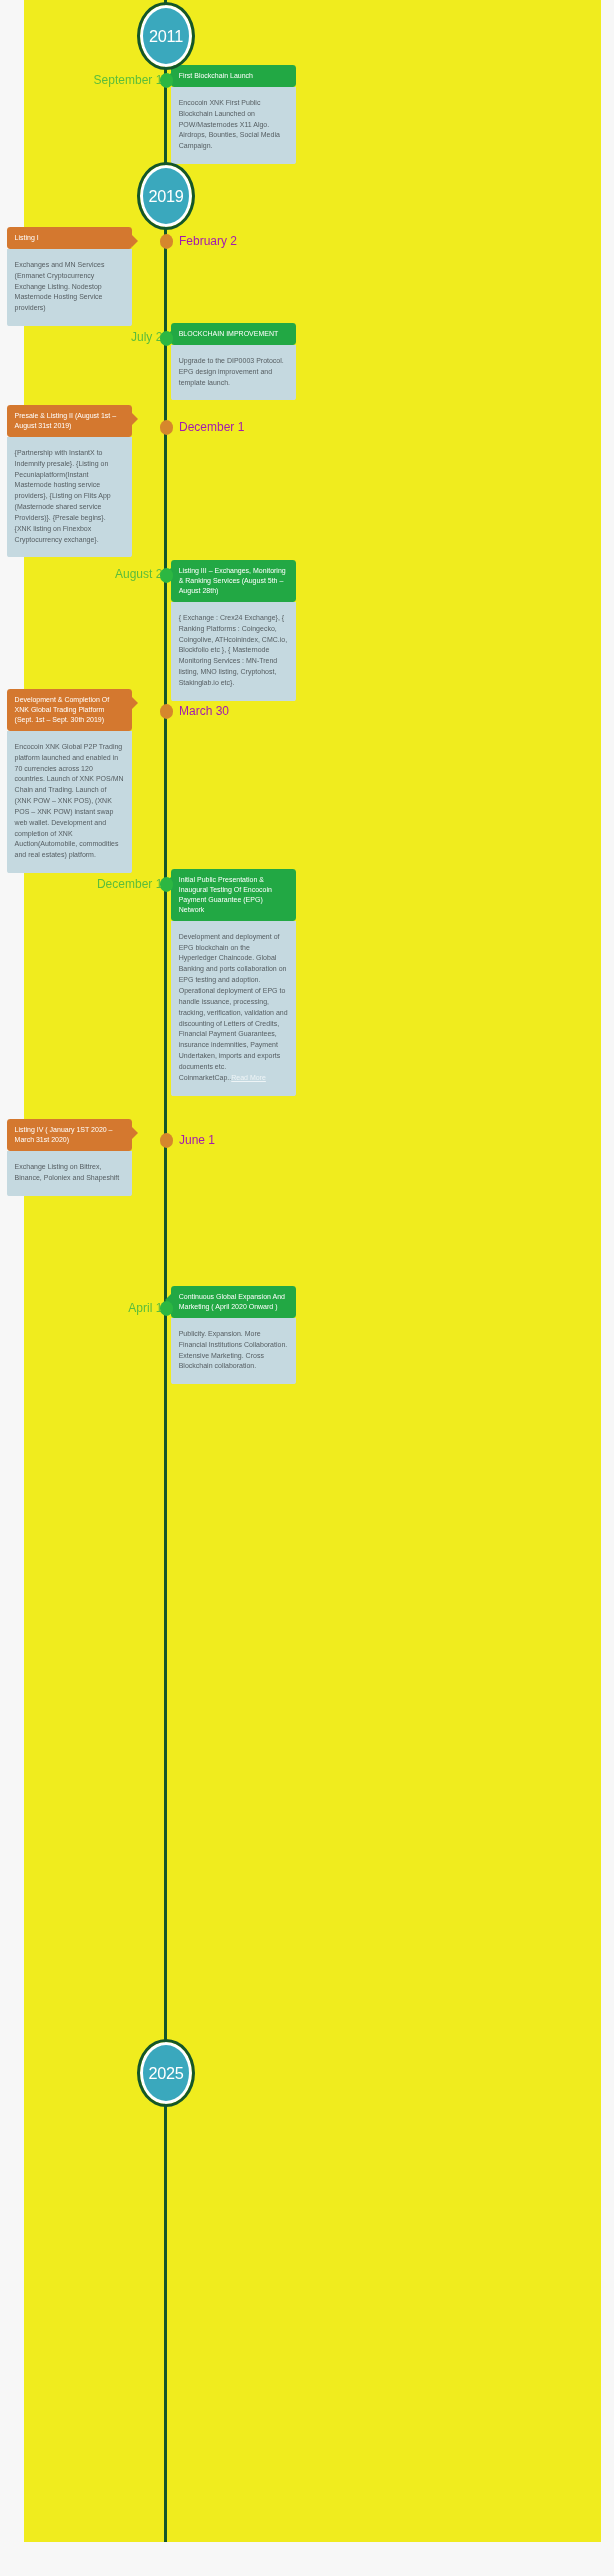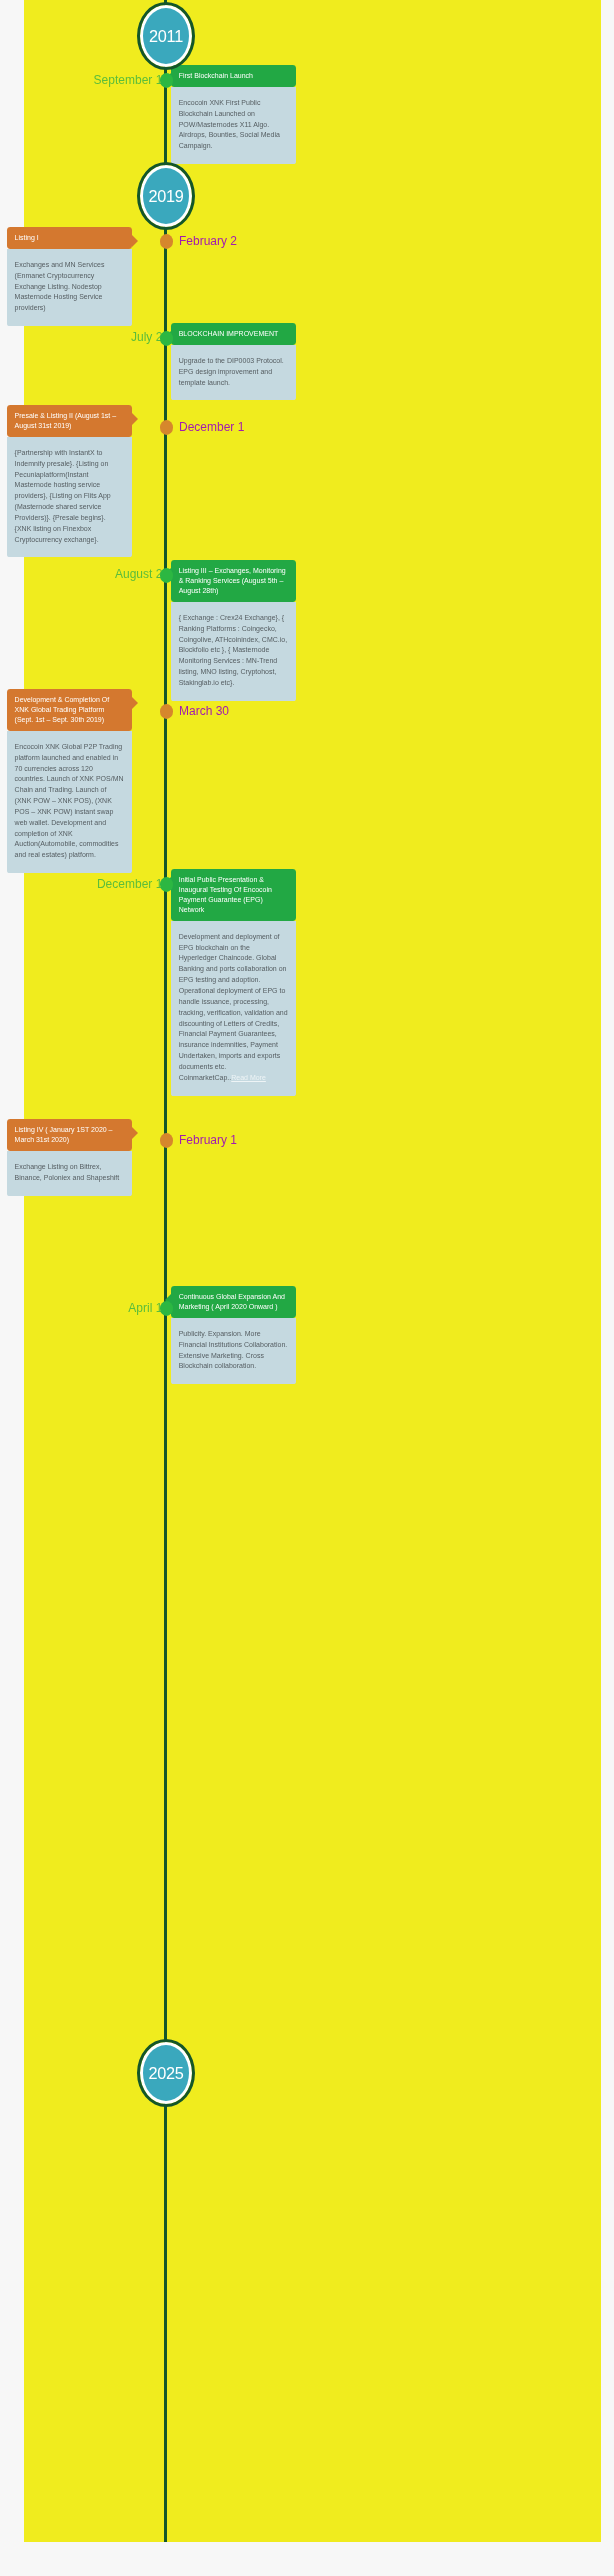--- a/index.html
+++ b/index.html
@@ -191,21 +191,21 @@
   </div>
 
   <div class="dot green" style="top:877px"></div>
   <div class="date green" style="top:878px">December 10</div>
   <div class="card right" style="top:869px">
     <div class="card-head">Initial Public Presentation &amp; Inaugural Testing Of Encocoin Payment Guarantee (EPG) Network</div>
     <div class="card-body"><span>Development and deployment of EPG blockchain on the Hyperledger Chaincode. Global Banking and ports collaboration on EPG testing and adoption. Operational deployment of EPG to handle issuance, processing, tracking, verification, validation and discounting of Letters of Credits, Financial Payment Guarantees, insurance indemnities, Payment Undertaken, imports and exports documents etc. CoinmarketCap..</span><a class="readmore" href="#">Read More</a></div>
   </div>
 
   <div class="dot orange" style="top:1133px"></div>
-  <div class="date orange" style="top:1134px">February 1</div>
+  <div class="date orange" style="top:1134px">June 1</div>
   <div class="card left" style="top:1119px">
     <div class="card-head">Listing IV ( January 1ST 2020 – March 31st 2020)</div>
     <div class="card-body">Exchange Listing on Bittrex, Binance, Poloniex and Shapeshift</div>
   </div>
 
   <div class="dot green" style="top:1301px"></div>
   <div class="date green" style="top:1302px">April 10</div>
   <div class="card right" style="top:1286px">
     <div class="card-head">Continuous Global Expansion And Marketing ( April 2020 Onward )</div>
     <div class="card-body">Publicity. Expansion.  More Financial Institutions Collaboration. Extensive Marketing. Cross Blockchain collaboration.</div>

